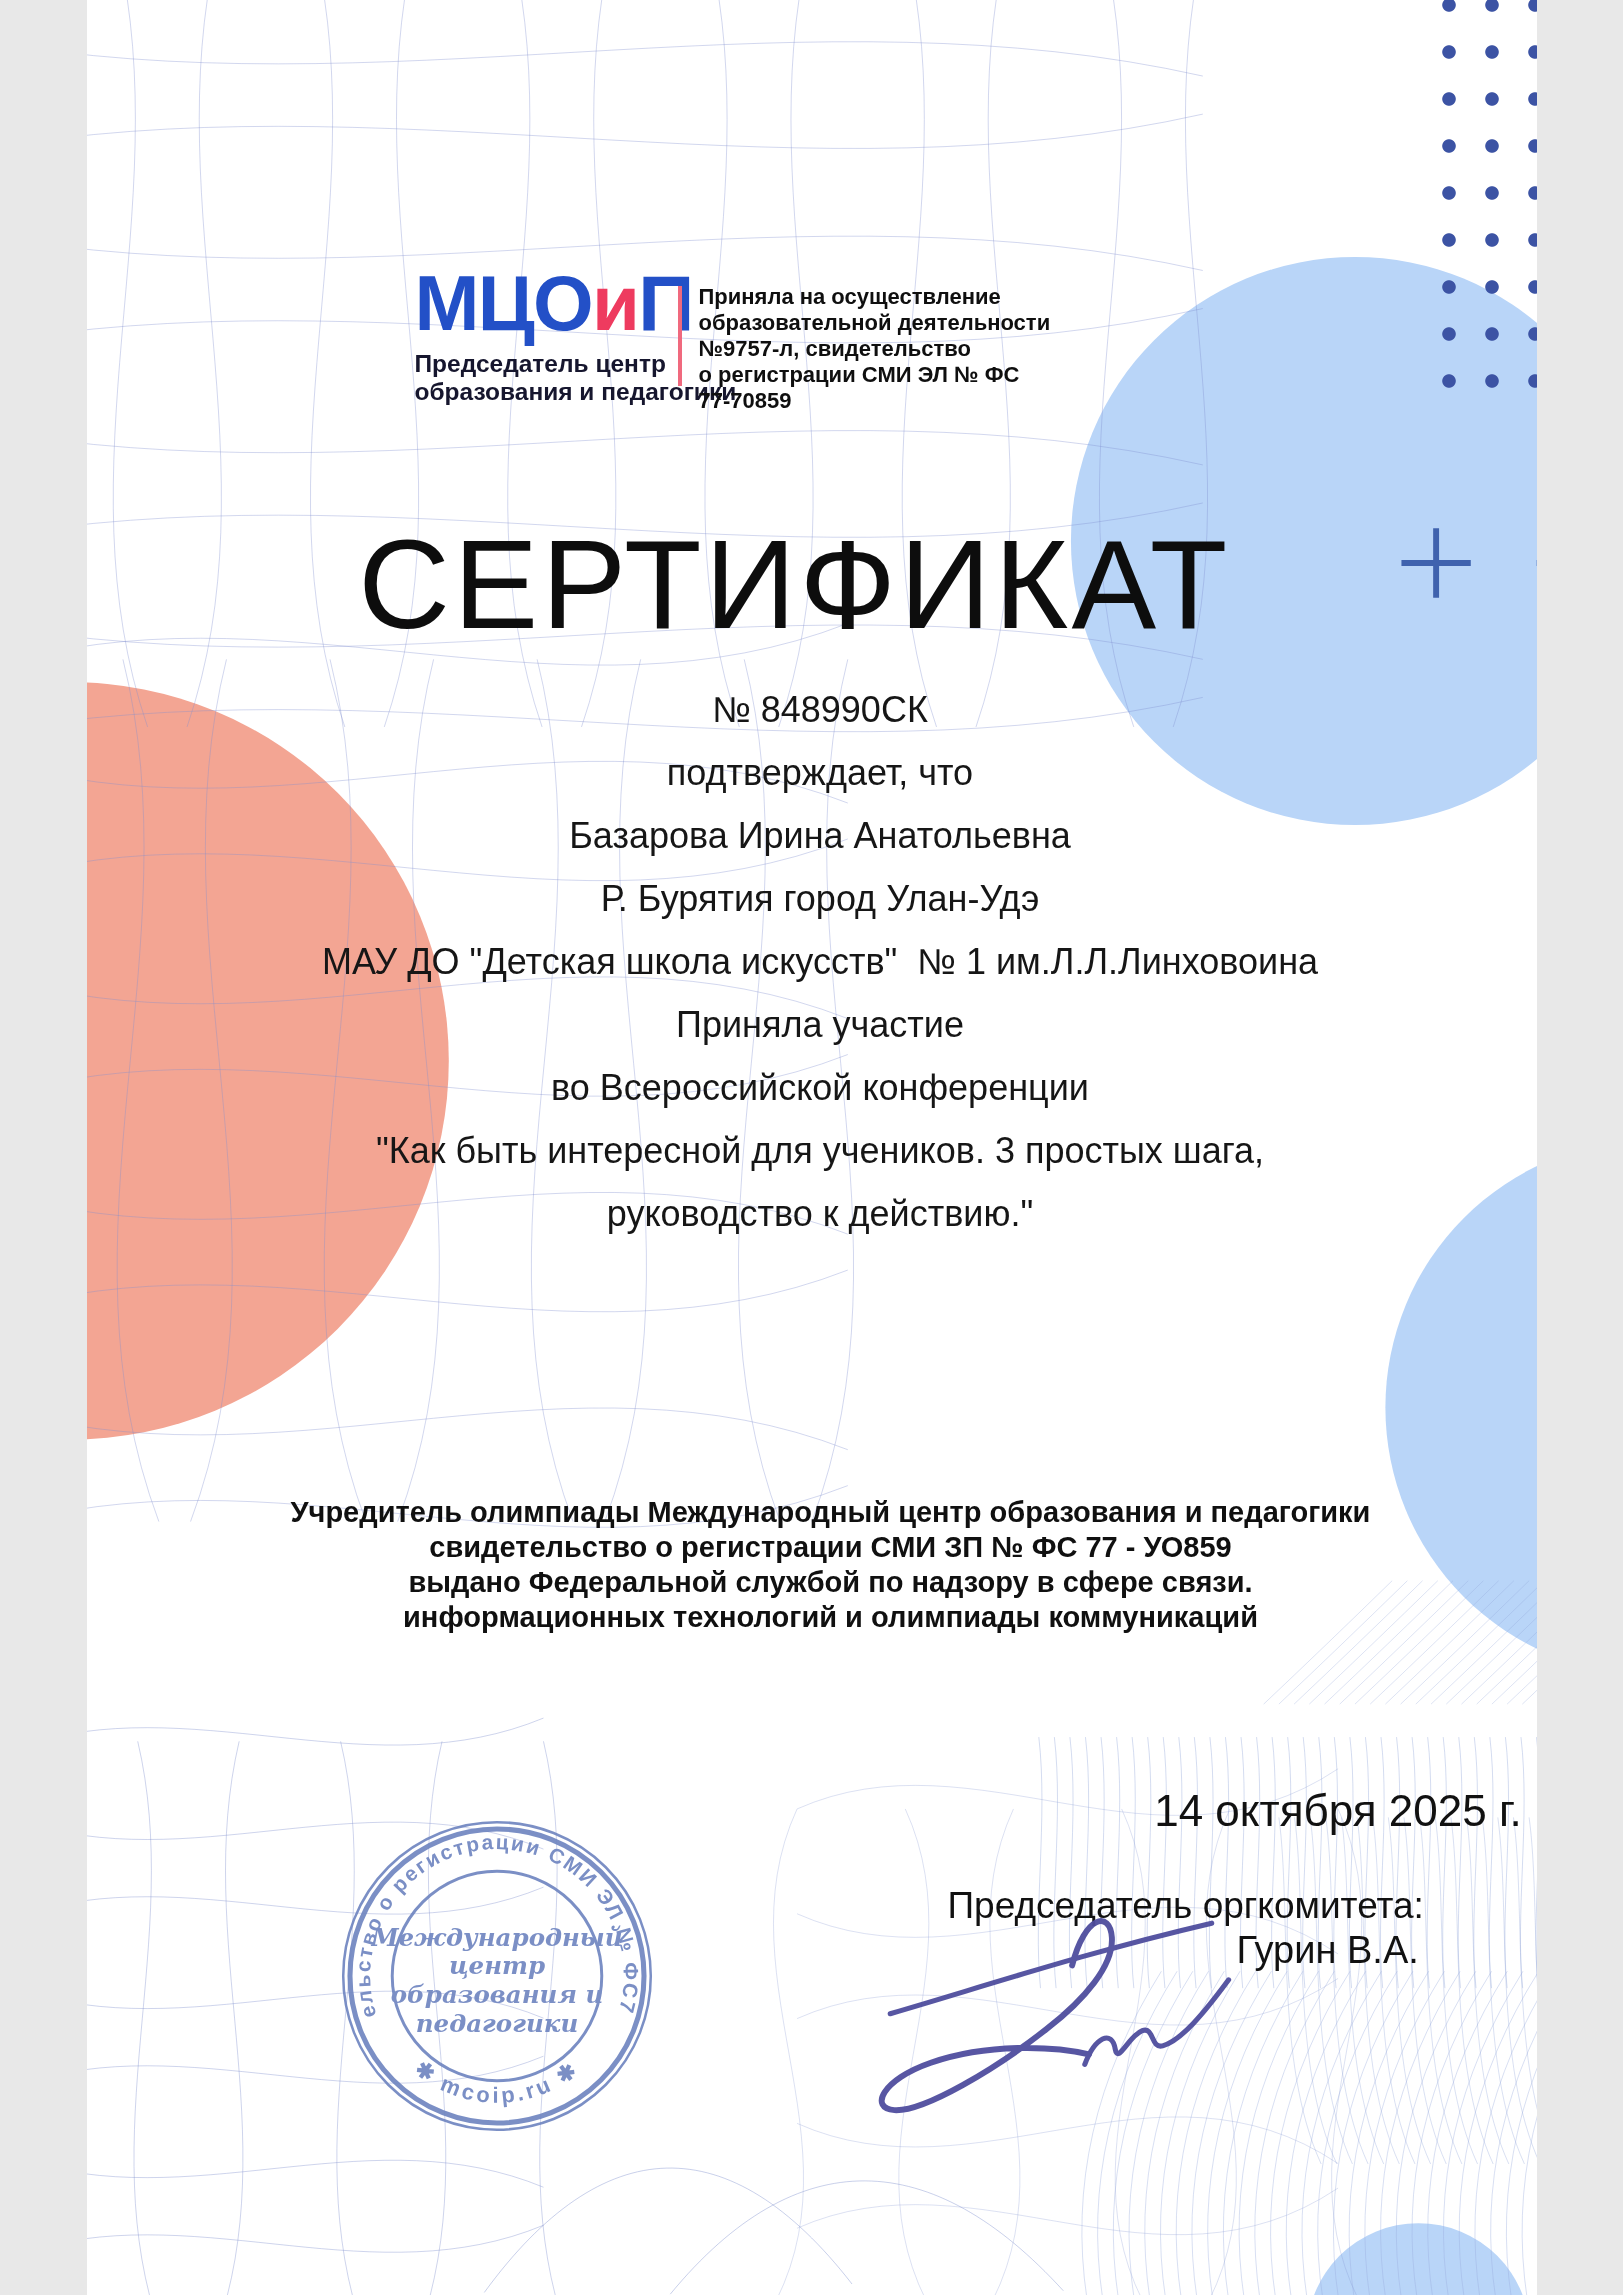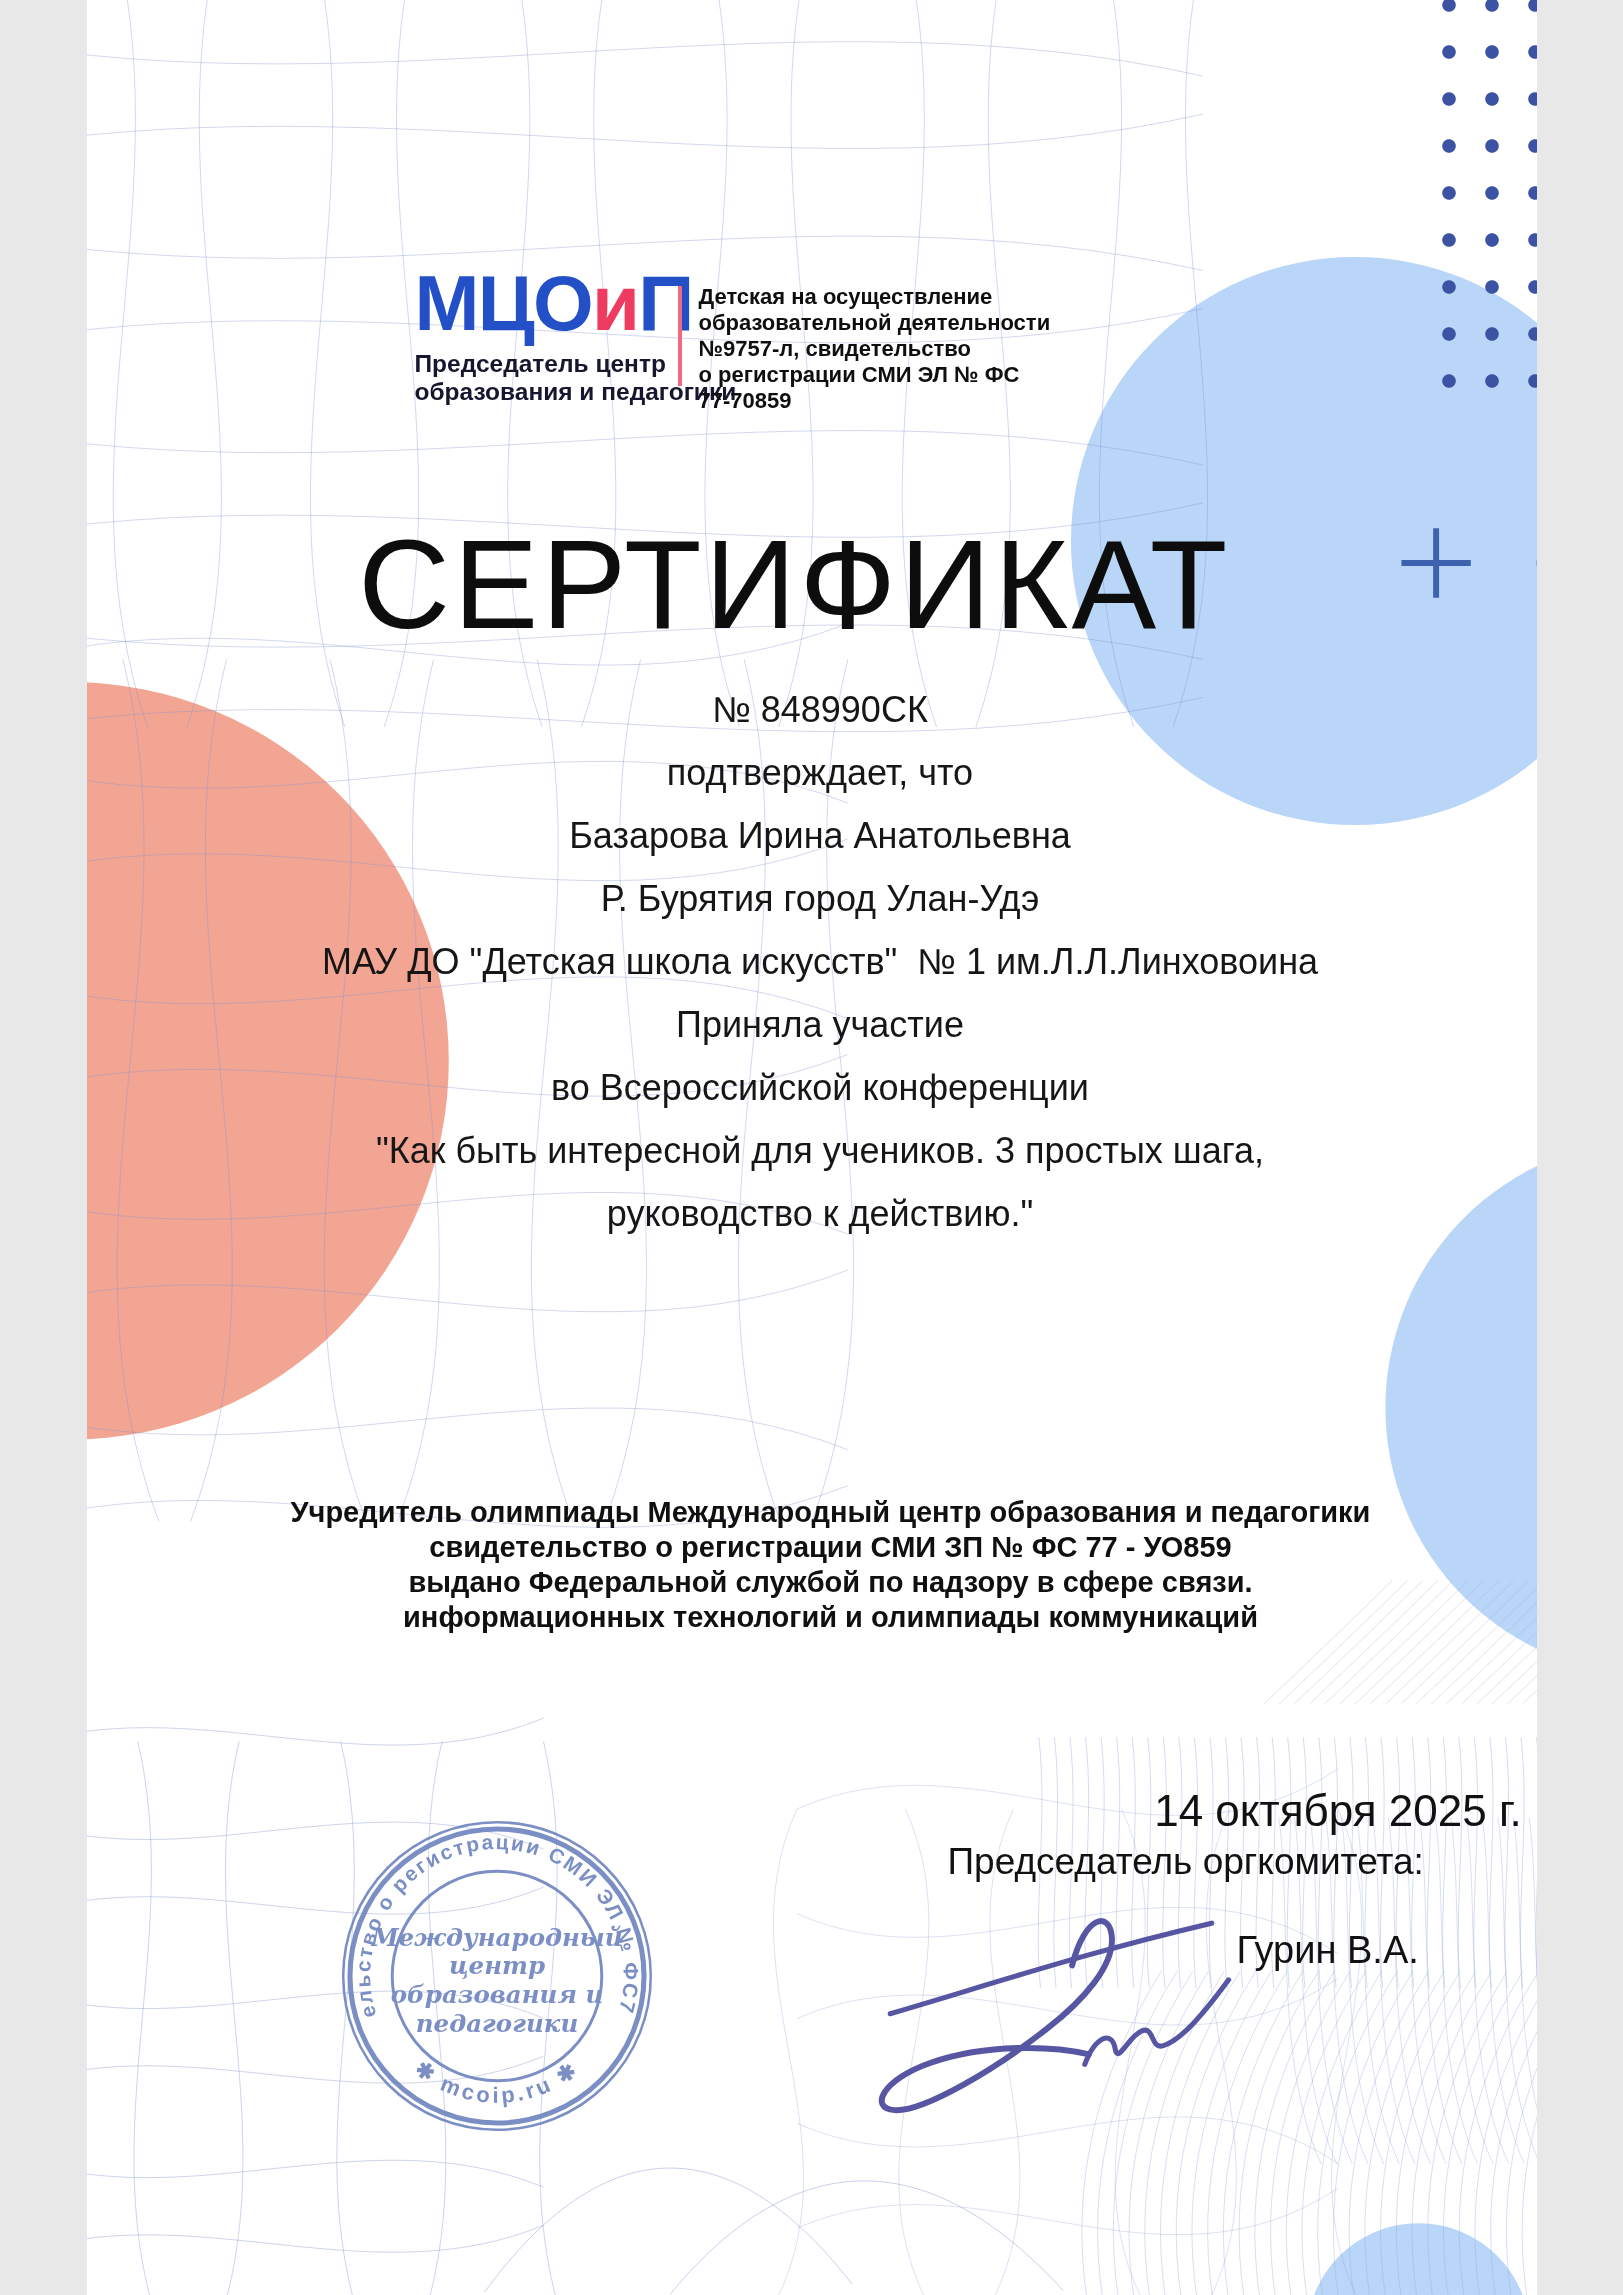--- a/index.html
+++ b/index.html
@@ -47,21 +47,21 @@
     position:absolute;left:0;right:10px;top:1495px;z-index:3;
     text-align:center;padding-left:48px;
     font-size:29px;font-weight:700;color:#101010;
   }
   .org-note .line{line-height:35px;white-space:pre;}
   
   .date{
     position:absolute;left:998px;top:1786px;width:507px;z-index:3;
     text-align:center;font-size:44px;color:#111;
   }
-  .signer-role{position:absolute;left:861px;top:1841px;z-index:3;font-size:37px;color:#111;white-space:pre;}
+  .signer-role{position:absolute;left:861px;top:1885px;z-index:3;font-size:37px;color:#111;white-space:pre;}
   .signer-name{position:absolute;left:1150px;top:1929px;z-index:3;font-size:38px;color:#111;white-space:pre;}
   .signature{position:absolute;left:744px;top:1885px;z-index:5;}
   .stamp{position:absolute;left:252px;top:1818px;z-index:4;opacity:.92;}
   .stamp text{font-family:"Liberation Sans",sans-serif;}
   .stamp .center-line{font-family:"DejaVu Serif",serif;font-style:italic;font-weight:700;}
 </style>
 </head>
 <body>
 
 <div class="page">
@@ -293,21 +293,21 @@
 
   <div class="dots"></div>
 
   <div class="logo-acronym"><span style="color:#2350c7">МЦО</span><span style="color:#ee3b5f">и</span><span style="color:#2350c7">П</span></div>
   <div class="logo-sub">
     <div>Председатель центр</div>
     <div>образования и педагогики</div>
   </div>
   <div class="logo-divider"></div>
   <div class="license">
-    <div>Детская на осуществление</div>
+    <div>Приняла на осуществление</div>
     <div>образовательной деятельности</div>
     <div>№9757-л, свидетельство</div>
     <div>о регистрации СМИ ЭЛ № ФС</div>
     <div>77-70859</div>
   </div>
 
   <div class="title">СЕРТИФИКАТ</div>
 
   <div class="body-block">
     <div class="line">№ 848990СК</div>

